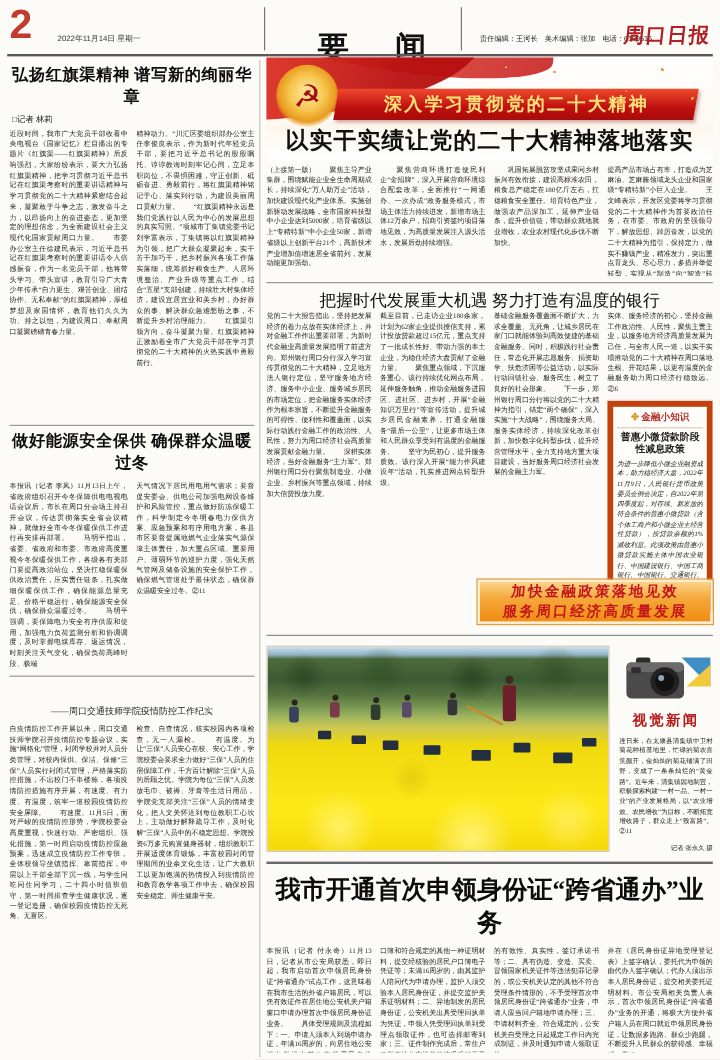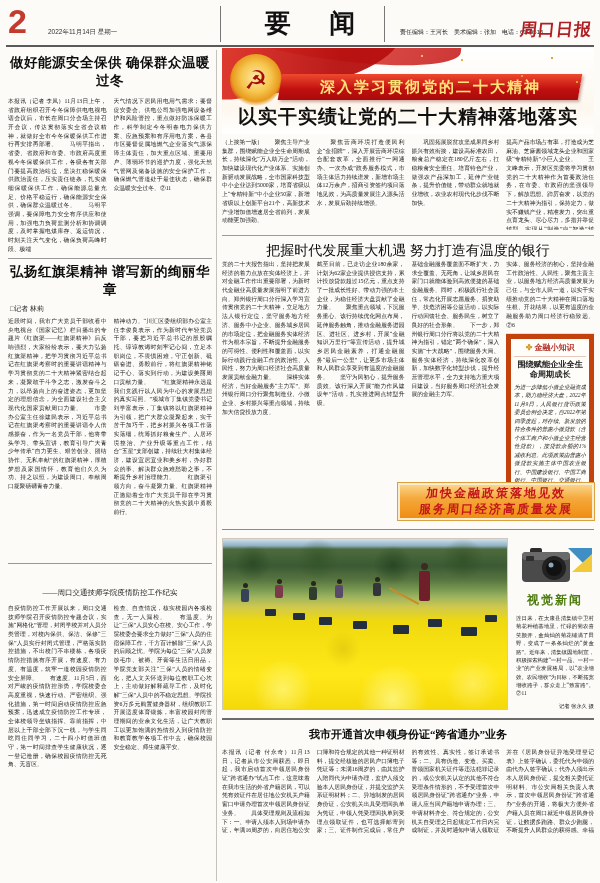--- a/index.html
+++ b/index.html
@@ -5,21 +5,21 @@
   * { margin:0; padding:0; box-sizing:border-box; }
   html,body { background:#e9e7e2; }
   body { font-family:"Liberation Serif","DejaVu Serif",serif; }
   .page { position:relative; width:600px; height:883px; margin:0 auto; background:#fcfbf8; overflow:hidden; }
 
   
   .hdr { position:absolute; left:8px; top:4px; right:6px; height:40px; }
   .pgnum { position:absolute; left:0; top:0; font-size:34px; font-weight:bold; color:#c23b2e; font-family:"Liberation Sans",sans-serif; line-height:1; }
   .hdate { position:absolute; left:40px; top:24px; font-size:6.5px; color:#333; font-family:"Liberation Sans",sans-serif; }
   .secwrap { position:absolute; left:222px; top:2px; width:160px; text-align:center; }
-  .sectitle { font-size:26px; font-weight:bold; letter-spacing:16px; color:#111; text-indent:16px; }
+  .sectitle { font-size:26px; font-weight:bold; letter-spacing:16px; color:#111; text-indent:16px;margin-top:16px; }
   .vbar { position:absolute; top:2px; width:1px; height:36px; background:#777; }
   .editors { position:absolute; left:392px; top:24px; font-size:6px; color:#222; font-family:"Liberation Sans",sans-serif; }
   .masthead { position:absolute; right:2px; top:14px; font-size:17px; font-weight:bold; color:#b01f23; transform:skewX(-6deg); letter-spacing:1px; }
   .hdr-rule { position:absolute; left:6px; right:6px; top:45px; height:0; border-top:2px solid #5a5a5a; }
 
   
   .cols { display:flex; gap:7px; }
   .col { flex:1; font-size:5.8px; line-height:1.5; text-align:justify; color:#1b1b1b; overflow:hidden; }
 
   
@@ -79,27 +79,27 @@
       radial-gradient(circle 40px at 60px 150px,rgba(255,245,120,.8),transparent 75%),
       radial-gradient(circle 46px at 170px 160px,rgba(255,248,140,.8),transparent 75%),
       radial-gradient(circle 36px at 250px 145px,rgba(255,240,110,.7),transparent 75%),
       radial-gradient(circle 24px at 120px 110px,rgba(200,170,10,.35),transparent 75%); }
   .crate { position:absolute; background:#232f3e; border-radius:1px; }
   .person { position:absolute; }
   .person .head { width:5px; height:5px; border-radius:50%; background:#2c241e; margin:0 auto; }
   .person .bodyx { width:8px; height:13px; border-radius:2px; margin-top:1px; }
   .shovel { position:absolute; width:34px; height:2px; background:#c98a28; transform:rotate(28deg); border-radius:1px; }
   .visual { flex:1; display:flex; flex-direction:column; }
-  .vis-label { text-align:center; color:#4d7c0f; font-weight:bold; font-size:12px; letter-spacing:2px; margin-top:2px; }
+  .vis-label { text-align:center; color:#b91c1c; font-weight:bold; font-size:12px; letter-spacing:2px; margin-top:2px; }
   .vis-cap { font-size:5.4px; line-height:1.55; text-align:justify; color:#222; margin-top:5px; overflow:hidden; flex:1; }
   .vis-credit { font-size:5.4px; text-align:right; color:#222; margin-top:2px; }
 
   
   .bottom { margin-top:8px; border-top:2px solid #6b6b6b; padding-top:7px; }
-  .bot-title { text-align:center; font-size:11px; font-weight:bold; color:#0c0c0c; }
+  .bot-title { text-align:center; font-size:21px; font-weight:bold; color:#0c0c0c; }
   .bot-cols { margin-top:6px; height:88px; }
 </style>
 </head>
 <body>
 
 <div class="page">
 
   <div class="hdr">
     <div class="pgnum">2</div>
     <div class="hdate">2022年11月14日 星期一</div>
@@ -108,32 +108,32 @@
       <div class="sectitle">要 闻</div>
     </div>
     <div class="vbar" style="left:376px"></div>
     <div class="editors">责任编辑：王河长　美术编辑：张加　电话：6199516</div>
     <div class="masthead">周口日报</div>
   </div>
   <div class="hdr-rule"></div>
 
   <div class="leftcol">
     <div class="art">
-      <div class="lt-title">做好能源安全保供 确保群众温暖过冬</div>
-      <div class="cols" style="margin-top:7px;height:155px">
-        <div class="col">本报讯（记者 李凤）11月13日上午，省政府组织召开今冬保障供电电视电话会议后，市长在周口分会场主持召开会议，传达贯彻落实全省会议精神，就做好全市今冬保暖保供工作进行再安排再部署。　　马明平指出，省委、省政府和市委、市政府高度重视今冬保暖保供工作，各级各有关部门要提高政治站位，坚决扛稳保暖保供政治责任，压实责任链条，扎实做细保暖保供工作，确保能源总量充足、价格平稳运行，确保能源安全保供，确保群众温暖过冬。　　马明平强调，要保障电力安全有序供应和使用，加强电力负荷监测分析和协调调度，及时掌握电煤库存、返运情况，时刻关注天气变化，确保负荷高峰时段、极端</div>
-        <div class="col">天气情况下居民用电用气需求；要督促安委会、供电公司加强电网设备维护和风险管控，重点做好防冻保暖工作，科学制定今冬明春电力保供方案、应急预案和有序用电方案，各县市区要督促属地燃气企业落实气源保障主体责任，加大重点区域、重要用户、薄弱环节的巡护力度，强化天然气管网及储备设施的安全保护工作，确保燃气管道处于最佳状态，确保群众温暖安全过冬。②11</div>
-      </div>
-    </div>
-    <div class="art">
       <div class="lt-title">弘扬红旗渠精神 谱写新的绚丽华章</div>
       <div class="byline">□记者 林莉</div>
       <div class="cols" style="height:240px">
         <div class="col">近段时间，我市广大党员干部收看中央电视台《国家记忆》栏目播出的专题片《红旗渠——红旗渠精神》后反响强烈，大家纷纷表示，要大力弘扬红旗渠精神，把学习贯彻习近平总书记在红旗渠考察时的重要讲话精神与学习贯彻党的二十大精神紧密结合起来，凝聚敢于斗争之志，激发奋斗之力，以昂扬向上的奋进姿态，更加坚定的理想信念，为全面建设社会主义现代化国家贡献周口力量。　　市委办公室主任徐建民表示，习近平总书记在红旗渠考察时的重要讲话令人倍感振奋，作为一名党员干部，他将带头学习、带头宣讲，教育引导广大青少年传承“自力更生、艰苦创业、团结协作、无私奉献”的红旗渠精神，厚植梦想及家国情怀，教育他们久久为功、持之以恒，为建设周口、奉献周口凝聚磅礴青春力量。</div>
         <div class="col">精神动力。“川汇区委组织部办公室主任李俊良表示，作为新时代年轻党员干部，要把习近平总书记的殷殷嘱托、谆谆教诲时刻牢记心间，立足本职岗位，不畏惧困难，守正创新、砥砺奋进、勇毅前行，将红旗渠精神铭记于心、落实到行动，为建设美丽周口贡献力量。　　“红旗渠精神永远是我们党践行以人民为中心的发展思想的真实写照。”项城市丁集镇党委书记刘学富表示，丁集镇将以红旗渠精神为引领，把广大群众凝聚起来，实干苦干加巧干，把乡村振兴各项工作落实落细，统筹抓好粮食生产、人居环境整治、产业升级等重点工作，结合“五星”支部创建，持续壮大村集体经济，建设宜居宜业和美乡村，办好群众的事、解决群众急难愁盼之事，不断提升乡村治理能力。　　红旗渠引领方向，奋斗凝聚力量。红旗渠精神正激励着全市广大党员干部在学习贯彻党的二十大精神的火热实践中勇毅前行。</div>
+      </div>
+    </div>
+    <div class="art">
+      <div class="lt-title">做好能源安全保供 确保群众温暖过冬</div>
+      <div class="cols" style="margin-top:7px;height:155px">
+        <div class="col">本报讯（记者 李凤）11月13日上午，省政府组织召开今冬保障供电电视电话会议后，市长在周口分会场主持召开会议，传达贯彻落实全省会议精神，就做好全市今冬保暖保供工作进行再安排再部署。　　马明平指出，省委、省政府和市委、市政府高度重视今冬保暖保供工作，各级各有关部门要提高政治站位，坚决扛稳保暖保供政治责任，压实责任链条，扎实做细保暖保供工作，确保能源总量充足、价格平稳运行，确保能源安全保供，确保群众温暖过冬。　　马明平强调，要保障电力安全有序供应和使用，加强电力负荷监测分析和协调调度，及时掌握电煤库存、返运情况，时刻关注天气变化，确保负荷高峰时段、极端</div>
+        <div class="col">天气情况下居民用电用气需求；要督促安委会、供电公司加强电网设备维护和风险管控，重点做好防冻保暖工作，科学制定今冬明春电力保供方案、应急预案和有序用电方案，各县市区要督促属地燃气企业落实气源保障主体责任，加大重点区域、重要用户、薄弱环节的巡护力度，强化天然气管网及储备设施的安全保护工作，确保燃气管道处于最佳状态，确保群众温暖安全过冬。②11</div>
       </div>
     </div>
     <div class="art">
       <div class="lt3-sub">——周口交通技师学院疫情防控工作纪实</div>
       <div class="cols" style="margin-top:6px;height:276px">
         <div class="col">自疫情防控工作开展以来，周口交通技师学院召开疫情防控专题会议，实施“网格化”管理，封闭学校并对人员分类管理，对校内保供、保洁、保修“三保”人员实行封闭式管理，严格落实防控措施，不出校门不串楼栋，各项疫情防控措施有序开展，有速度、有力度、有温度，筑牢一道校园疫情防控安全屏障。　　有速度。11月5日，面对严峻的疫情防控形势，学院校委会高度重视，快速行动、严密组织、强化措施，第一时间启动疫情防控应急预案，迅速成立疫情防控工作专班，全体校领导坐镇指挥、靠前指挥，中层以上干部全部下沉一线，与学生同吃同住同学习，二十四小时值班值守，第一时间排查学生健康状况，逐一登记造册，确保校园疫情防控无死角、无盲区。</div>
         <div class="col">检查、自查情况，核实校园内各项检查，无一人漏检。　　有温度。为让“三保”人员安心在校、安心工作，学院校委会要求全力做好“三保”人员的住宿保障工作，千方百计解除“三保”人员的后顾之忧。学院为每位“三保”人员发放毛巾、被褥、牙膏等生活日用品，学院党支部关注“三保”人员的情绪变化，把人文关怀送到每位教职工心坎上，主动做好解释疏导工作，及时化解“三保”人员中的不稳定思想。学院投资6万多元购置健身器材，组织教职工开展适度体育锻炼，丰富校园封闭管理期间的业余文化生活，让广大教职工以更加饱满的热情投入到疫情防控和教育教学各项工作中去，确保校园安全稳定、师生健康平安。</div>
       </div>
     </div>
   </div>
@@ -162,21 +162,21 @@
     <div class="bank">
       <div class="bank-title">把握时代发展重大机遇 努力打造有温度的银行</div>
       <div class="cols bank-cols">
         <div class="col">党的二十大报告指出，坚持把发展经济的着力点放在实体经济上，并对金融工作作出重要部署，为新时代金融业高质量发展指明了前进方向。郑州银行周口分行深入学习宣传贯彻党的二十大精神，立足地方法人银行定位，坚守服务地方经济、服务中小企业、服务城乡居民的市场定位，把金融服务实体经济作为根本宗旨，不断提升金融服务的可得性、便利性和覆盖面，以实际行动践行金融工作的政治性、人民性，努力为周口经济社会高质量发展贡献金融力量。　　深耕实体经济，当好金融服务“主力军”。郑州银行周口分行聚焦制造业、小微企业、乡村振兴等重点领域，持续加大信贷投放力度。</div>
         <div class="col">截至目前，已走访企业180余家，计划为62家企业提供授信支持，累计投放贷款超过15亿元，重点支持了一批成长性好、带动力强的本土企业，为稳住经济大盘贡献了金融力量。　　聚焦重点领域，下沉服务重心。该行持续优化网点布局，延伸服务触角，推动金融服务进园区、进社区、进乡村，开展“金融知识万里行”等宣传活动，提升城乡居民金融素养，打通金融服务“最后一公里”，让更多市场主体和人民群众享受到有温度的金融服务。　　坚守为民初心，提升服务质效。该行深入开展“能力作风建设年”活动，扎实推进网点转型升级。</div>
         <div class="col">基础金融服务覆盖面不断扩大，力求全覆盖、无死角，让城乡居民在家门口就能体验到高效便捷的基础金融服务。同时，积极践行社会责任，常态化开展志愿服务、捐资助学、扶危济困等公益活动，以实际行动回馈社会、服务民生，树立了良好的社会形象。　　下一步，郑州银行周口分行将以党的二十大精神为指引，锚定“两个确保”，深入实施“十大战略”，围绕服务大局、服务实体经济，持续深化改革创新，加快数字化转型步伐，提升经营管理水平，全力支持地方重大项目建设，当好服务周口经济社会发展的金融主力军。</div>
         <div class="col">
           <span>实体、服务经济的初心，坚持金融工作政治性、人民性，聚焦主责主业，以服务地方经济高质量发展为己任，与全市人民一道，以实干实绩推动党的二十大精神在周口落地生根、开花结果，以更有温度的金融服务助力周口经济行稳致远。②6</span>
           <div class="tipbox">
             <div class="tip-hd"><span class="coin">✤ </span><span>金融小知识</span></div>
-            <div class="tip-title">围绕赋能企业全生命周期成长</div>
+            <div class="tip-title">普惠小微贷款阶段性减息政策</div>
             <div class="tip-body">为进一步降低小微企业融资成本，助力稳经济大盘，2022年11月9日，人民银行货币政策委员会例会决定，自2022年第四季度起，对存续、新发放的符合条件的普惠小微贷款（含个体工商户和小微企业主经营性贷款），按贷款余额的1%减收利息。此项政策由普惠小微贷款实施主体中国农业银行、中国建设银行、中国工商银行、中国银行、交通银行、邮储银行等全国性商业银行和地方法人银行统一执行，政策实施期自2023年1月1日起，普惠小微贷款的付息按借款合同约定利率执行。</div>
           </div>
         </div>
       </div>
       <div class="slogan">
         <div>加快金融政策落地见效</div>
         <div>服务周口经济高质量发展</div>
       </div>
     </div>
 

